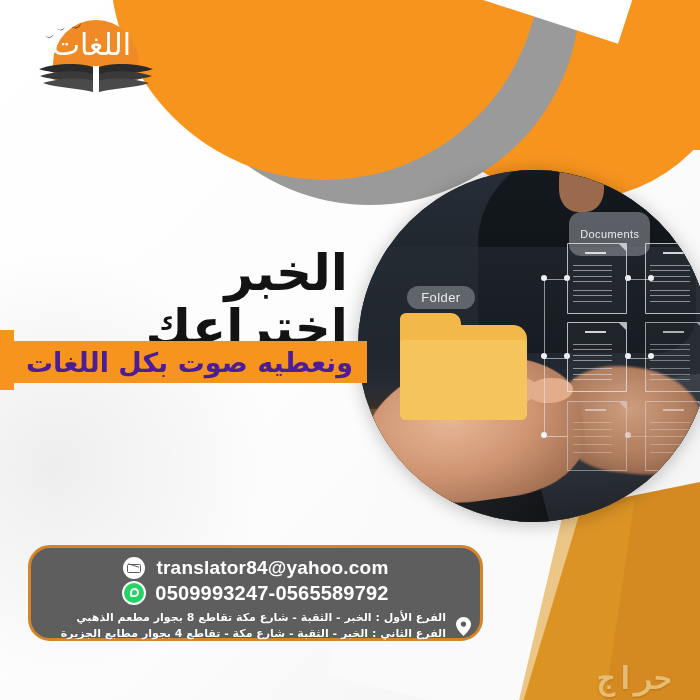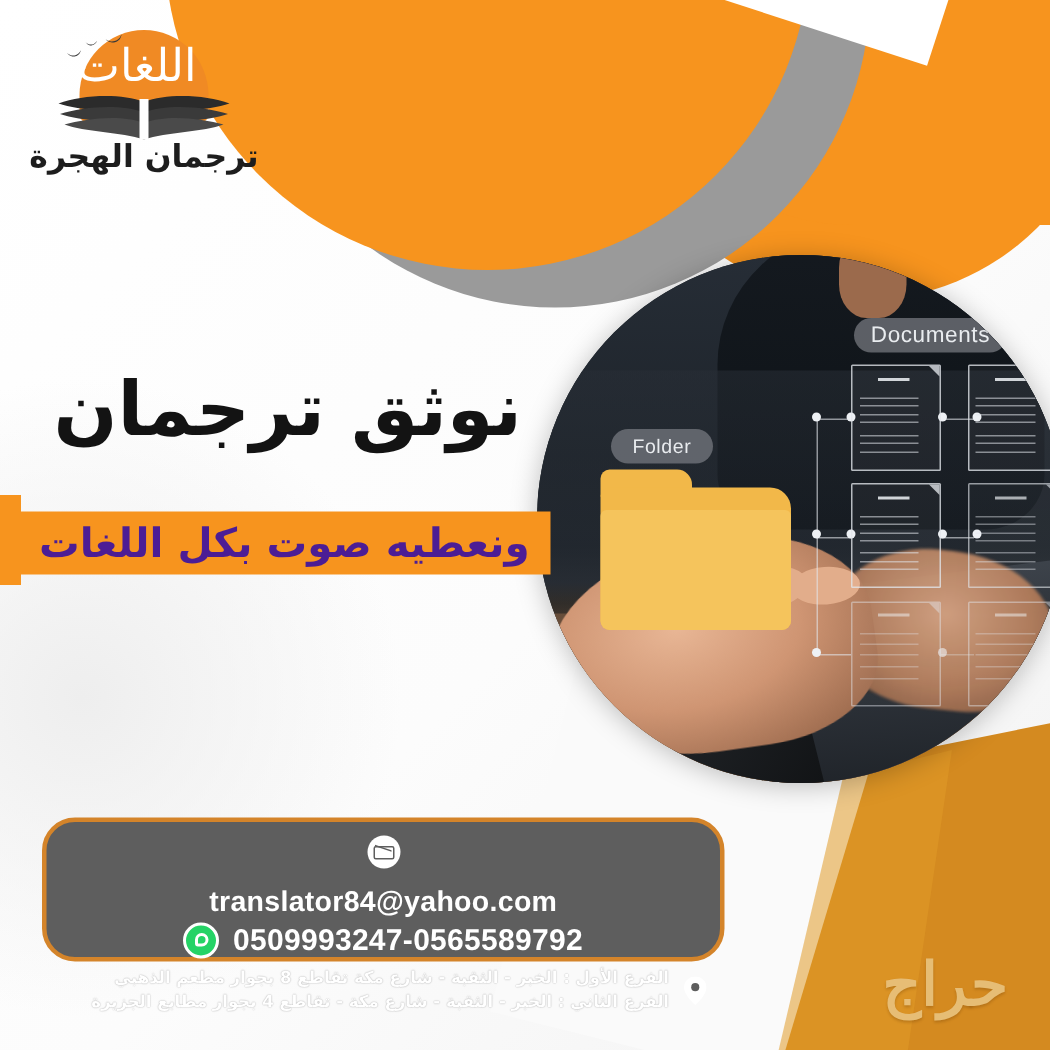--- a/index.html
+++ b/index.html
@@ -139,21 +139,21 @@
     position:absolute;
     background:rgba(120,124,130,.72);
     color:#e9ecef;border-radius:12px;
     font-size:13px;letter-spacing:.4px;
     padding:4px 14px;
     font-family:"Liberation Sans",sans-serif;
     white-space:nowrap;
     direction:ltr;
   }
   .lbl-folder{left:14%;top:33%;}
-  .lbl-documents{left:60%;top:12%;font-size:15px;padding:3px 11px;}
+  .lbl-documents{left:60%;top:12%;font-size:11px;padding:16px 11px;}
 
   .docs{position:absolute;left:52%;top:18%;width:46%;height:72%;}
   .doc{
     position:absolute;width:36%;height:27%;
     border:1px solid rgba(226,230,235,.78);
     border-radius:1px;
     background:rgba(255,255,255,.035);
   }
   .doc::before{
     content:"";position:absolute;right:0;top:0;
@@ -212,21 +212,21 @@
     direction:ltr;font-family:"Liberation Sans",sans-serif;margin-top:1px;
   }
 
   
   .contact{
     position:absolute;left:28px;top:545px;width:455px;height:96px;
     background:#5e5e5e;border:3px solid #D4842A;border-radius:22px;
     box-sizing:border-box;
   }
   .c-row{display:flex;align-items:center;justify-content:center;direction:ltr;}
-  .c-email{margin-top:9px;gap:12px;flex-direction:column;}
+  .c-email{margin-top:9px;gap:12px;}
   .c-phone{margin-top:2px;gap:9px;text-align:right;}
   .c-text{
     color:#ffffff;font-weight:bold;font-size:19px;letter-spacing:.2px;
     font-family:"Liberation Sans",sans-serif;
   }
   .c-text.phone{font-size:20px;}
   .ic{width:22px;height:22px;border-radius:50%;display:inline-block;position:relative;}
   .ic-mail{background:#ffffff;}
   .ic-mail::after{
     content:"";position:absolute;left:4px;top:6.5px;width:14px;height:9px;
@@ -251,23 +251,23 @@
     text-align:right;letter-spacing:0;
     font-family:"DejaVu Sans",sans-serif;
     text-shadow:0 0 1px rgba(0,0,0,.4);
   }
   .pin{
     position:absolute;right:9px;top:7px;width:15px;height:19px;
   }
 
   
   .watermark{
-    position:absolute;right:28px;bottom:20px;
-    font-size:40px;font-weight:bold;color:#E8C07A;
-    font-family:Liberation Serif, serif;
+    position:absolute;right:28px;bottom:2px;
+    font-size:31px;font-weight:bold;color:#E8C07A;
+    font-family:Liberation Mono, monospace;
     letter-spacing:2px;opacity:.95;
     text-shadow:0 1px 2px rgba(120,70,10,.35);
     direction:rtl;
   }
 </style>
 </head>
 <body>
 
 <div class="poster">
 
@@ -394,24 +394,23 @@
       <div class="logo-bird" style="left:14px;top:20px;transform:rotate(-12deg);">︶</div>
       <div class="logo-bird" style="left:26px;top:14px;transform:rotate(-6deg);font-size:9px;">︶</div>
       <div class="logo-bird" style="left:40px;top:9px;transform:rotate(-18deg);font-size:13px;">︶</div>
       <svg class="logo-book" viewBox="0 0 118 32">
         <path d="M59 6 C44 0 18 1 2 7 C16 12 44 12 59 17 C74 12 102 12 116 7 C100 1 74 0 59 6 Z" fill="#2b2b2b"></path>
         <path d="M59 13 C44 7 18 9 3 14 C17 19 44 19 59 24 C74 19 101 19 115 14 C100 9 74 7 59 13 Z" fill="#3a3a3a"></path>
         <path d="M59 20 C44 14 20 17 6 21 C19 26 44 26 59 31 C74 26 99 26 112 21 C98 17 74 14 59 20 Z" fill="#4a4a4a"></path>
         <rect x="56" y="4" width="6" height="27" fill="#ffffff"></rect>
       </svg>
     </div>
-    <div class="logo-ar">ترجمان الهجرة</div>
   </div>
 
-  <div class="headline-box">نوثق ترجمان</div>
+  <div class="headline-box">الخبر اختراعك</div>
   <div class="subbanner">
     <span>ونعطيه صوت بكل اللغات</span>
   </div>
 
   <div class="contact">
     <div class="c-row c-email">
       <span class="ic ic-mail"></span>
       <span class="c-text">translator84@yahoo.com</span>
     </div>
     <div class="c-row c-phone">

